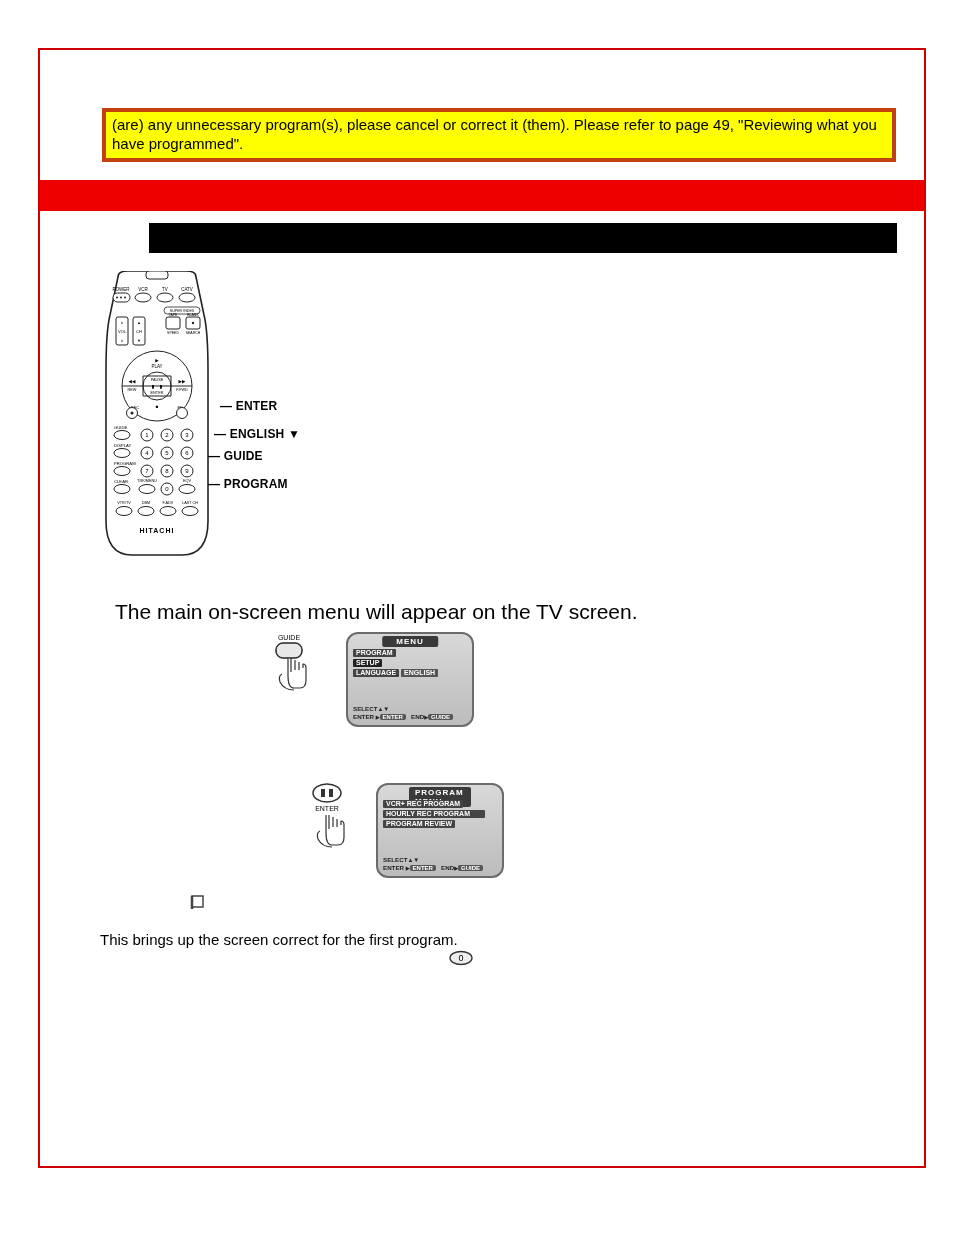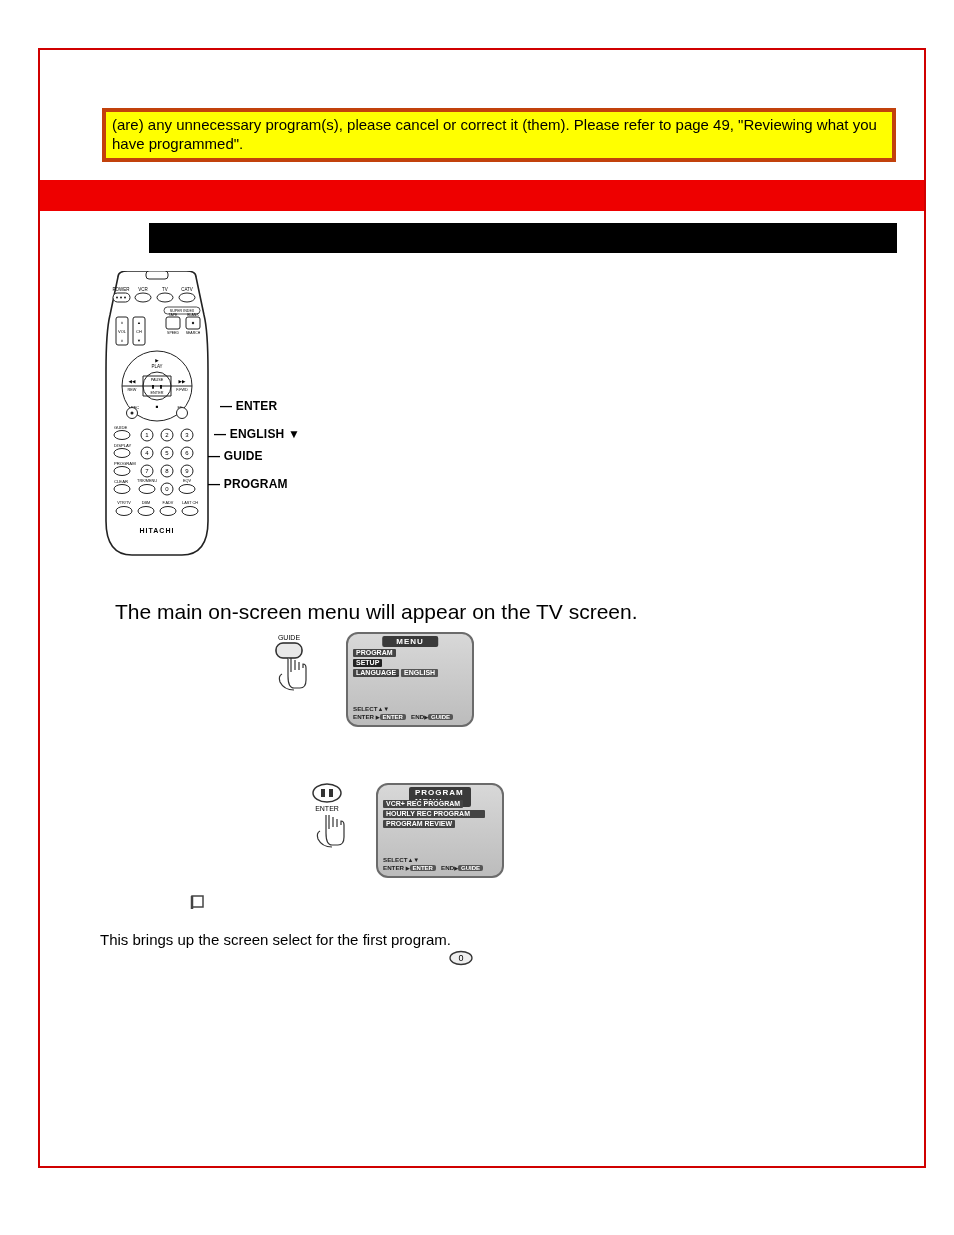--- a/index.html
+++ b/index.html
@@ -351,21 +351,21 @@
       </div>
     </div>
 
     <div class="little-square">
       <svg width="16" height="16">
           <rect x="2" y="2" width="11" height="11" fill="none" stroke="#444" stroke-width="1.5"></rect>
           <line x1="2" y1="2" x2="2" y2="15" stroke="#444" stroke-width="2.5"></line>
         </svg>
     </div>
 
-    <div class="bottom-text">This brings up the screen select for the first program.</div>
+    <div class="bottom-text">This brings up the screen correct for the first program.</div>
 
     <div class="zero-pill">
       <svg width="26" height="16">
           <ellipse cx="13" cy="8" rx="11" ry="6.5" fill="#eee" stroke="#333" stroke-width="1.3"></ellipse>
           <text x="13" y="11" font-size="9" font-family="Arial" text-anchor="middle">0</text>
         </svg>
     </div>
 
   </div>
 </div>

